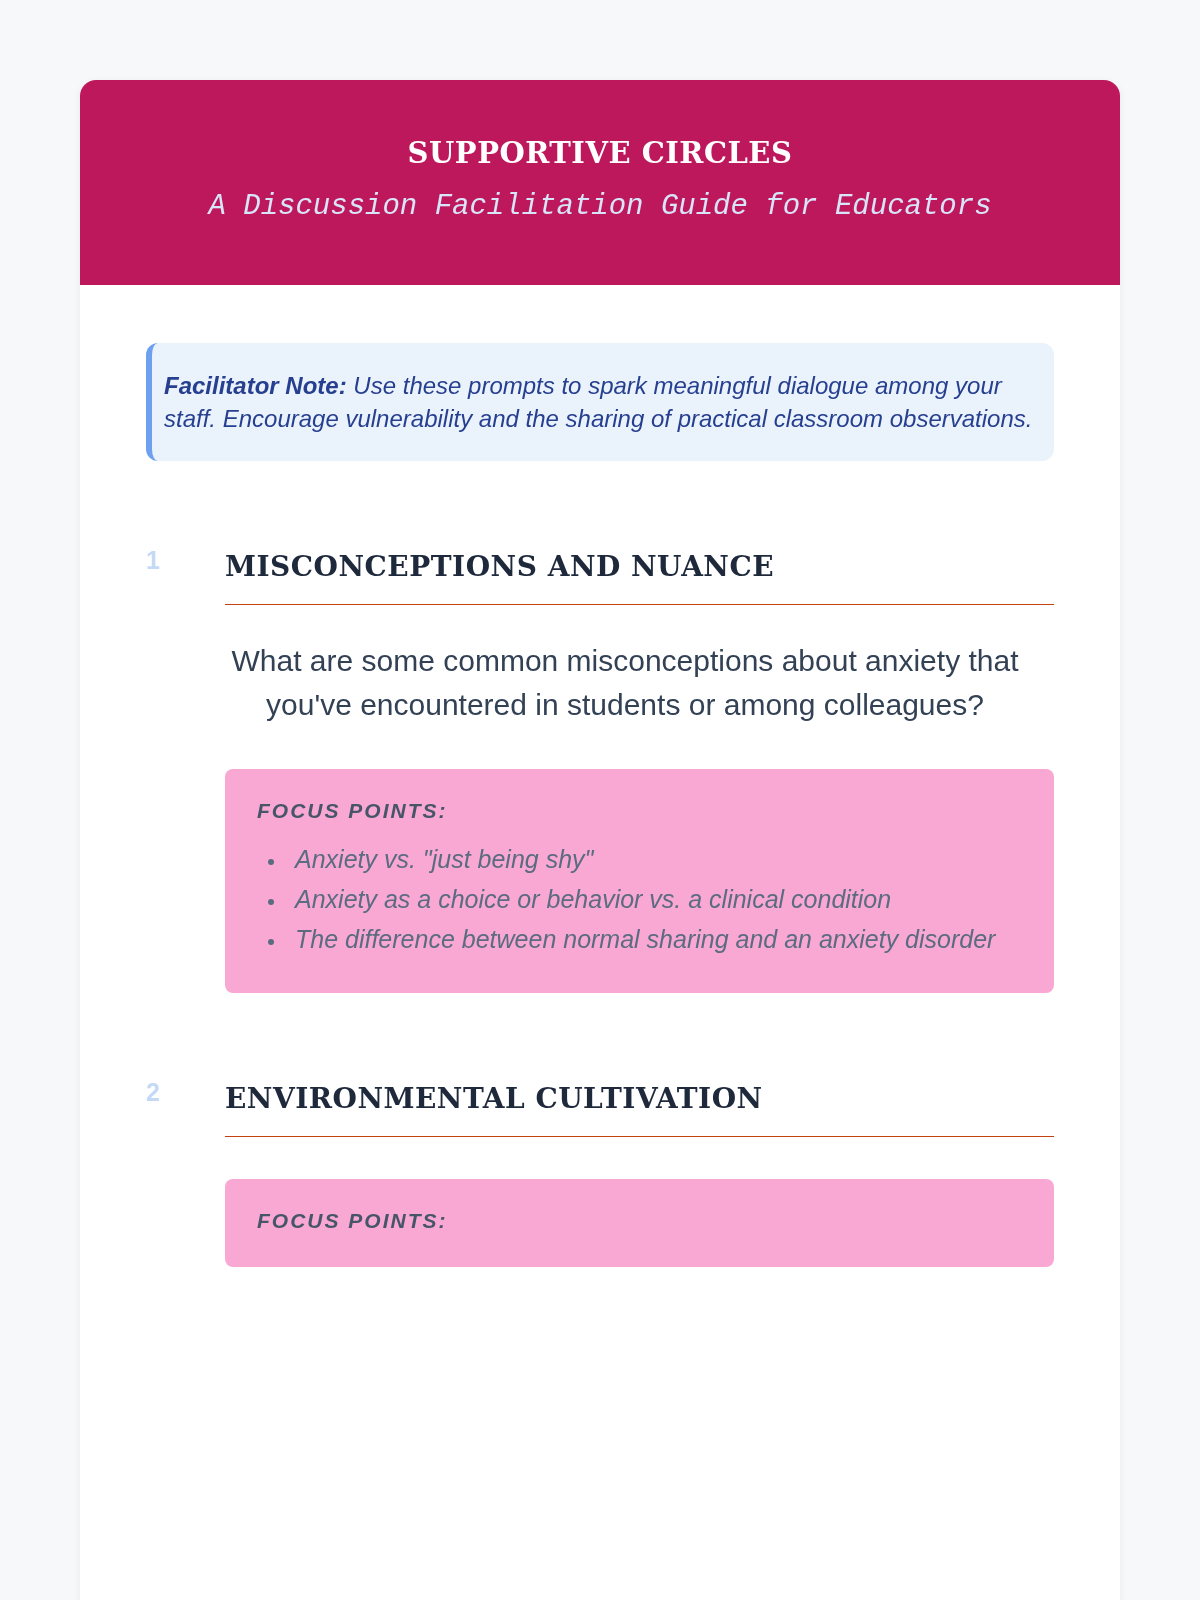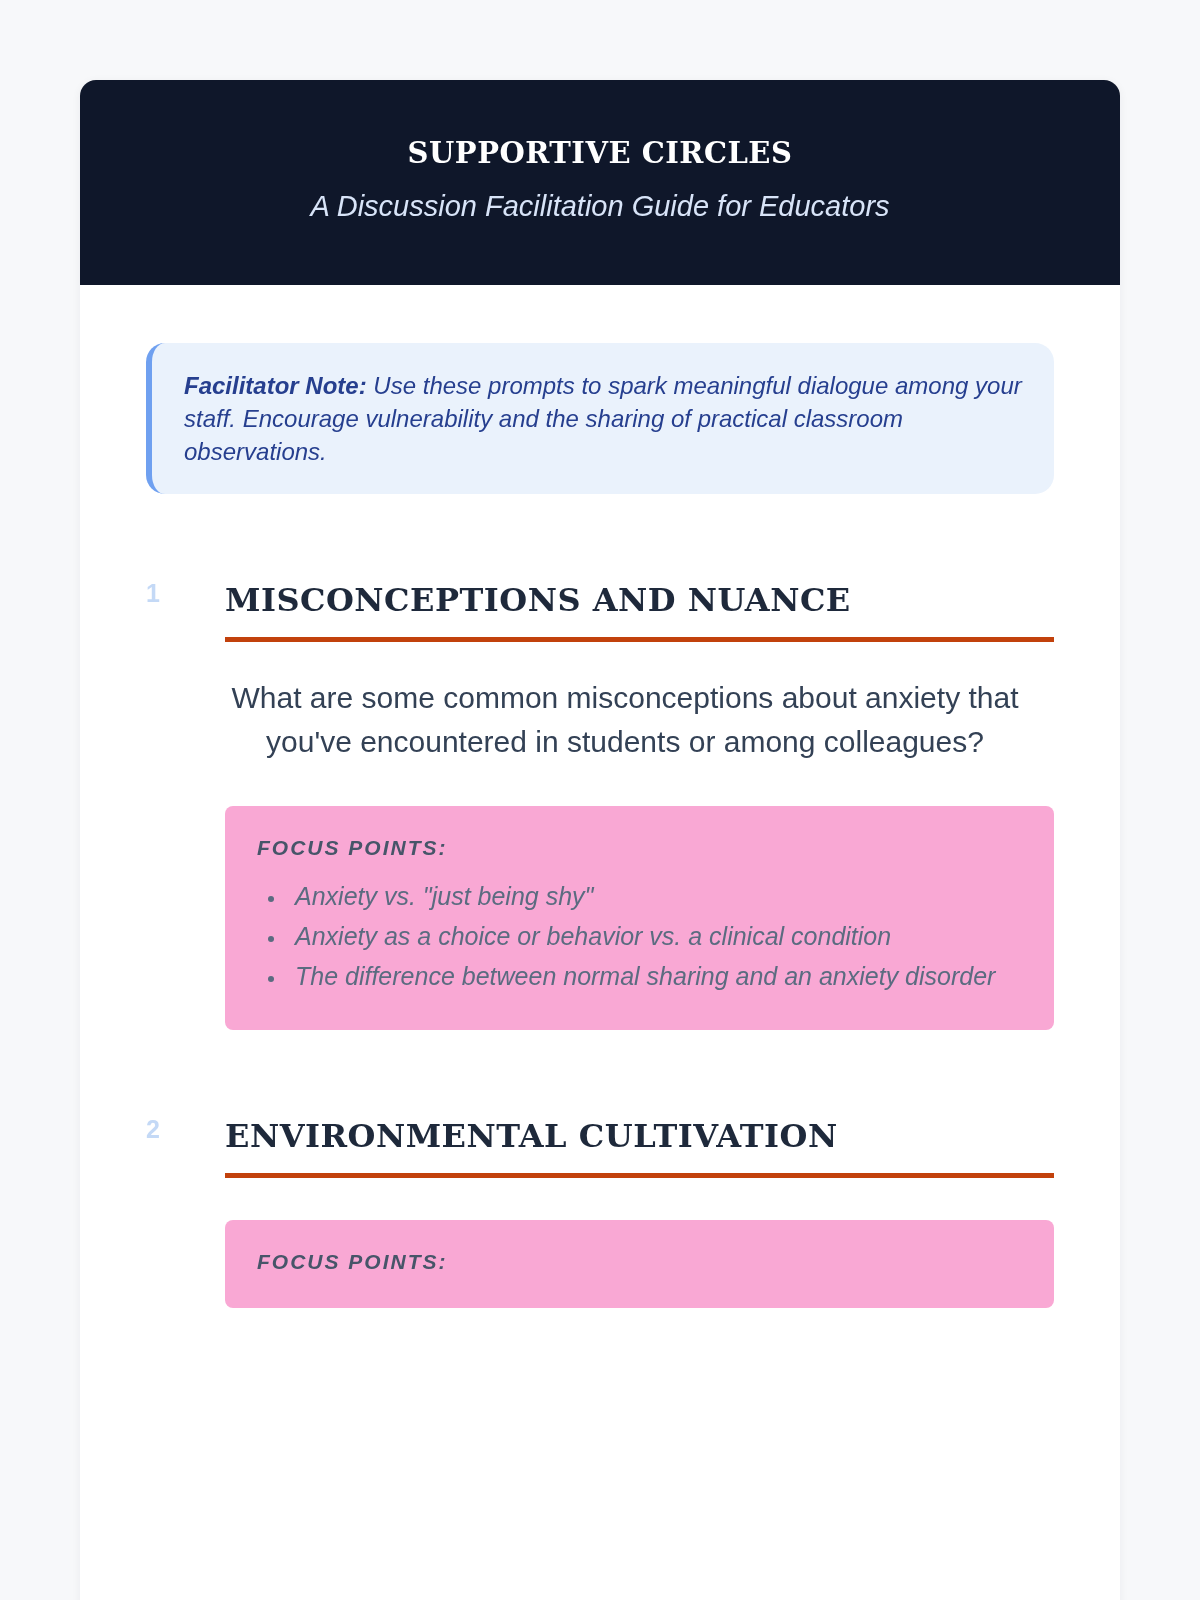--- a/index.html
+++ b/index.html
@@ -13,47 +13,47 @@
     width: 1040px;
     margin: 0 auto;
     position: relative;
     top: 80px;
     background: #FFFFFF;
     border-radius: 16px 16px 0 0;
     min-height: 1540px;
     box-shadow: 0 2px 10px rgba(30, 41, 59, 0.06);
   }
   .doc-header {
-    background: #0f172a;
+    background: #be185d;
     border-radius: 16px 16px 0 0;
     text-align: center;
     padding: 56px 40px 62px;
   }
   .doc-title {
     font-family: "DejaVu Serif", serif;
     font-weight: 700;
     font-size: 29px;
     letter-spacing: 0.5px;
     color: #FFFFFF;
   }
   .doc-subtitle {
     margin-top: 20px;
-    font-family: Liberation Sans, sans-serif;
+    font-family: Liberation Mono, monospace;
     font-style: italic;
     font-size: 29px;
     color: #D8E4F8;
   }
   .content {
     padding: 58px 66px 80px;
   }
   .note {
     background: #EAF2FC;
     border-left: 6px solid #6FA0F0;
-    border-radius: 19px;
-    padding: 26px 32px;
+    border-radius: 12px;
+    padding: 26px 12px;
     font-style: italic;
     font-size: 24px;
     line-height: 33px;
     color: #263F8F;
   }
   .note-label { font-weight: 700; }
   .section {
     display: flex;
     margin-top: 85px;
   }
@@ -62,26 +62,26 @@
     flex: 0 0 79px;
     font-size: 25px;
     font-weight: 700;
     color: #C4D9F6;
     padding-top: 0px;
   }
   .section-body { flex: 1; min-width: 0; }
   .section-title {
     font-family: "DejaVu Serif", serif;
     font-weight: 700;
-    font-size: 32px;
+    font-size: 28px;
     line-height: 42px;
     letter-spacing: 0.5px;
     color: #1E293B;
     padding-bottom: 16px;
-    border-bottom: 5px solid #c2410c;
+    border-bottom: 1px solid #c2410c;
   }
   .question {
     margin-top: 34px;
     max-width: 800px;
     font-size: 30px;
     line-height: 44px;
     color: #334155;
     text-align: center;
   }
   .focus-box {

